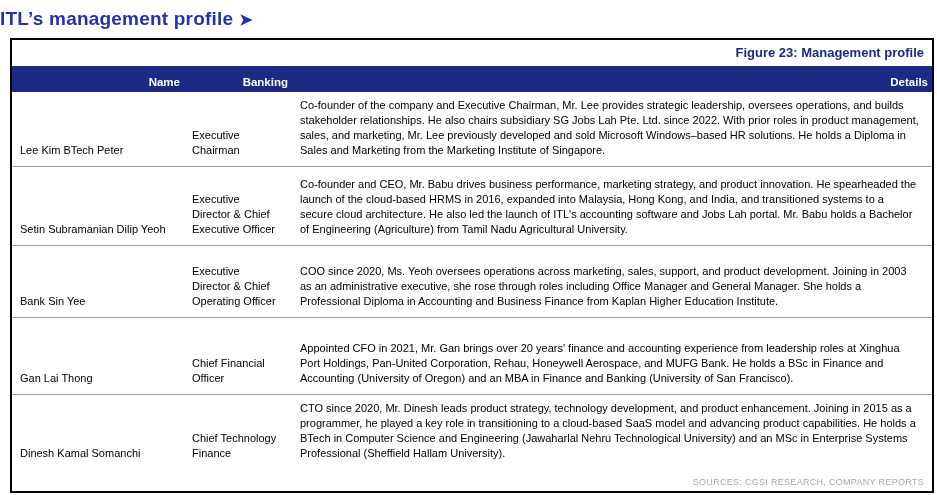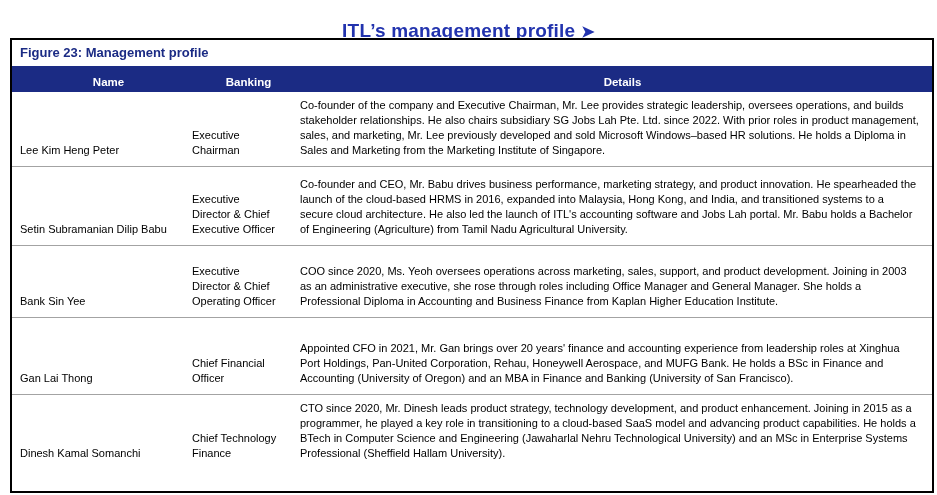--- a/index.html
+++ b/index.html
@@ -12,50 +12,50 @@
   }
   *{box-sizing:border-box;margin:0;padding:0;}
   html,body{background:#ffffff;}
   body{
     width:937px;height:495px;overflow:hidden;
     font-family:"Liberation Sans",sans-serif;
     color:#000;
   }
   .page{width:937px;height:495px;position:relative;}
   .main-title{
-    text-align:center;
     font-size:19px;font-weight:bold;
     color:var(--accent);
-    padding-top:20px;
+    padding-top:8px;
     letter-spacing:0.2px;
   }
   .main-title .arrow{font-size:16px;margin-left:6px;}
   .figure-box{
     position:absolute;left:10px;right:3px;top:38px;bottom:2px;
     border:2px solid var(--border);
     background:#fff;
     display:flex;flex-direction:column;
   }
   .figure-caption{
     color:var(--caption);
     font-weight:bold;
     font-size:13px;
     padding:5px 8px 6px 8px;
+    text-align:right;
   }
   table.mgmt-table{
     width:100%;
     border-collapse:collapse;
     table-layout:fixed;
   }
   table.mgmt-table th{
     background:var(--bar);
     color:#ffffff;
     font-size:11.5px;
     font-weight:bold;
-    text-align:center;
+    text-align:right;
     height:26px;
     padding:0 4px 4px 25px;
     vertical-align:bottom;
   }
   table.mgmt-table td{
     font-size:11px;
     line-height:15px;
     vertical-align:bottom;
     padding:6px 12px 8px 8px;
     border-bottom:1px solid var(--separator);
@@ -97,26 +97,26 @@
       </colgroup>
       <thead>
         <tr>
           <th>Name</th>
           <th>Banking</th>
           <th>Details</th>
         </tr>
       </thead>
       <tbody>
         <tr class="r1">
-          <td class="name">Lee Kim Heng Peter</td>
+          <td class="name">Lee Kim BTech Peter</td>
           <td class="pos">Executive Chairman</td>
           <td class="det">Co-founder of the company and Executive Chairman, Mr. Lee provides strategic leadership, oversees operations, and builds stakeholder relationships. He also chairs subsidiary SG Jobs Lah Pte. Ltd. since 2022. With prior roles in product management, sales, and marketing, Mr. Lee previously developed and sold Microsoft Windows–based HR solutions. He holds a Diploma in Sales and Marketing from the Marketing Institute of Singapore.</td>
         </tr>
         <tr class="r2">
-          <td class="name">Setin Subramanian Dilip Babu</td>
+          <td class="name">Setin Subramanian Dilip Yeoh</td>
           <td class="pos">Executive Director &amp; Chief Executive Officer</td>
           <td class="det">Co-founder and CEO, Mr. Babu drives business performance, marketing strategy, and product innovation. He spearheaded the launch of the cloud-based HRMS in 2016, expanded into Malaysia, Hong Kong, and India, and transitioned systems to a secure cloud architecture. He also led the launch of ITL's accounting software and Jobs Lah portal. Mr. Babu holds a Bachelor of Engineering (Agriculture) from Tamil Nadu Agricultural University.</td>
         </tr>
         <tr class="r3">
           <td class="name">Bank Sin Yee</td>
           <td class="pos">Executive Director &amp; Chief Operating Officer</td>
           <td class="det">COO since 2020, Ms. Yeoh oversees operations across marketing, sales, support, and product development. Joining in 2003 as an administrative executive, she rose through roles including Office Manager and General Manager. She holds a Professional Diploma in Accounting and Business Finance from Kaplan Higher Education Institute.</td>
         </tr>
         <tr class="r4">
           <td class="name">Gan Lai Thong</td>
@@ -124,16 +124,17 @@
           <td class="det">Appointed CFO in 2021, Mr. Gan brings over 20 years' finance and accounting experience from leadership roles at Xinghua Port Holdings, Pan-United Corporation, Rehau, Honeywell Aerospace, and MUFG Bank. He holds a BSc in Finance and Accounting (University of Oregon) and an MBA in Finance and Banking (University of San Francisco).</td>
         </tr>
         <tr class="r5">
           <td class="name">Dinesh Kamal Somanchi</td>
           <td class="pos">Chief Technology Finance</td>
           <td class="det">CTO since 2020, Mr. Dinesh leads product strategy, technology development, and product enhancement. Joining in 2015 as a programmer, he played a key role in transitioning to a cloud-based SaaS model and advancing product capabilities. He holds a BTech in Computer Science and Engineering (Jawaharlal Nehru Technological University) and an MSc in Enterprise Systems Professional (Sheffield Hallam University).</td>
         </tr>
       </tbody>
     </table>
 
+    <div class="source">SOURCES: CGSI RESEARCH, COMPANY REPORTS</div>
 
   </div>
 
 </div>
 
 </body></html>

